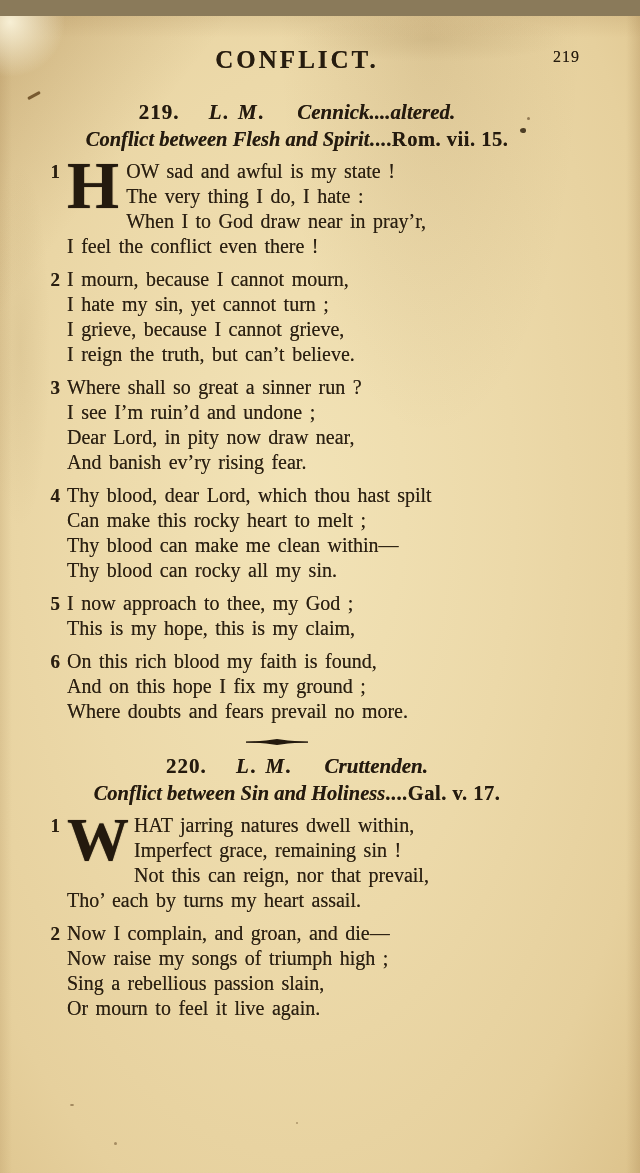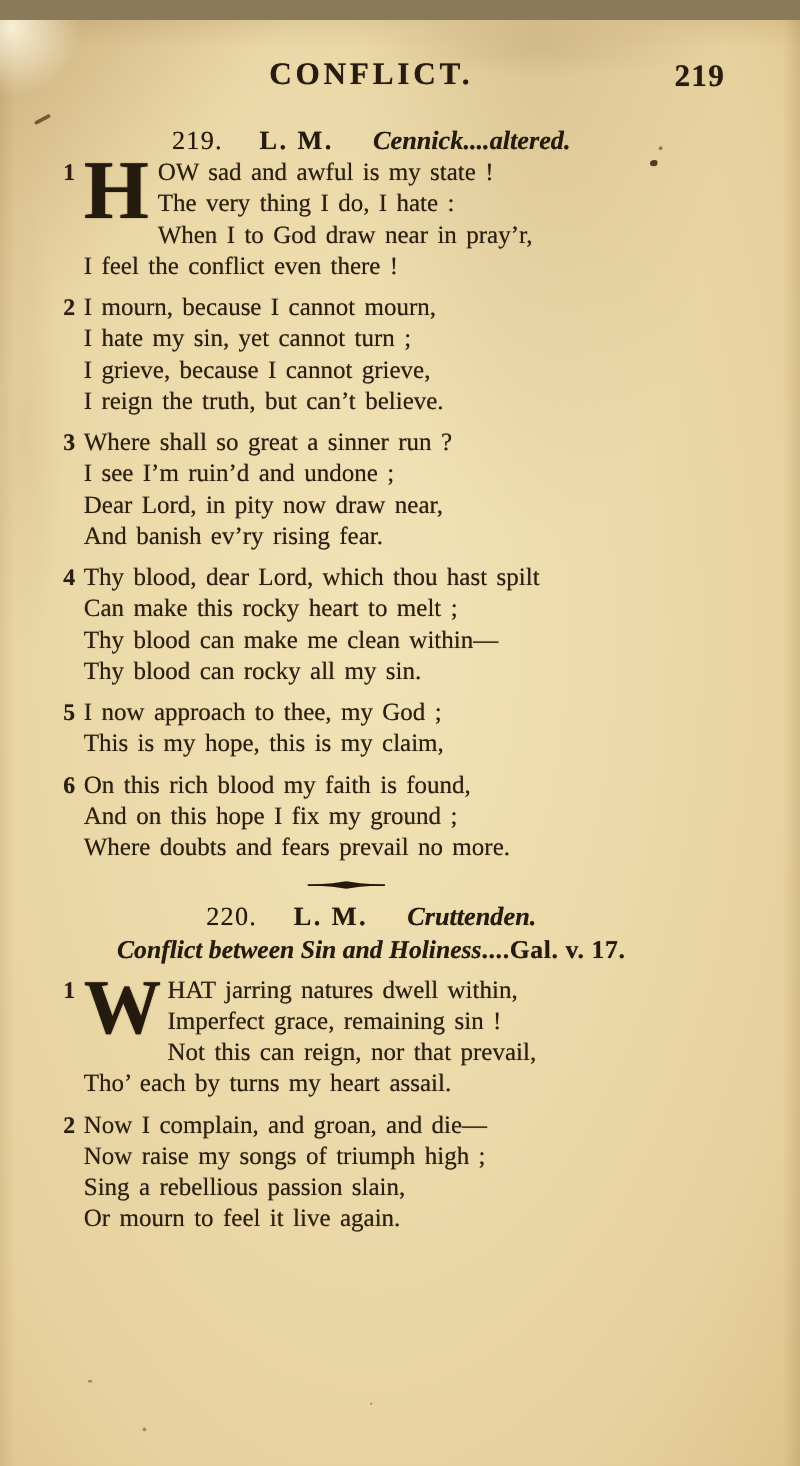--- a/index.html
+++ b/index.html
@@ -24,27 +24,27 @@
   .ink { text-shadow: 0 0 0.6px rgba(42,31,17,0.65); }
 
   
   .runhead { position: relative; height: 34px; margin-bottom: 18px; }
   .runhead .title {
     text-align: center; font-size: 25px; font-weight: bold;
     letter-spacing: 3px; color:#261c0f;
   }
   .runhead .pageno {
     position: absolute; right: -22px; top: 2px;
-    font-size: 25px; font-weight: bold; color:#261c0f; letter-spacing:1px;
+    font-size: 16px; font-weight: normal; color:#261c0f; letter-spacing:1px;
   }
 
   
   .hymn-heading { text-align: center; font-size: 21px; line-height: 28px; color:#241a0e; }
-  .hymn-heading .hnum  { font-weight: normal; margin-right: 24px; letter-spacing:1px; }
-  .hymn-heading .hmeter{ font-weight: bold; margin-right: 26px; letter-spacing:2px; }
+  .hymn-heading .hnum  { font-weight: bold; margin-right: 24px; letter-spacing:1px; }
+  .hymn-heading .hmeter{ font-weight: bold; margin-right: 26px; letter-spacing:2px;font-style:italic; }
   .hymn-heading .hauthor{ font-style: italic; font-weight: 600; }
   .hymn-subtitle {
     text-align: center; font-size: 20.5px; line-height: 26px;
     margin-bottom: 7px; color:#241a0e; white-space: nowrap;
   }
   .hymn-subtitle .subj { font-style: italic; font-weight: 600; }
   .hymn-subtitle .ref  { font-weight: bold; letter-spacing: 0.5px; }
 
   
   .stanza { display: flex; margin-bottom: 8px; }
@@ -100,20 +100,23 @@
     <div class="runhead ink">
       <div class="title">CONFLICT.</div>
       <div class="pageno">219</div>
     </div>
 
     <div class="hymn-heading ink">
       <span class="hnum">219.</span>
       <span class="hmeter">L. M.</span>
       <span class="hauthor">Cennick....altered.</span>
     </div>
+    <div class="hymn-subtitle ink">
+      <span class="subj">Conflict between Flesh and Spirit</span><span class="ref">....Rom. vii. 15.</span>
+    </div>
 
     <div class="stanza ink">
       <div class="snum">1</div>
       <div class="sbody">
         <span class="dropcap">H</span>
         <div class="vline">OW sad and awful is my state !</div>
         <div class="vline indent-sm">The very thing I do, I hate :</div>
         <div class="vline">When I to God draw near in pray’r,</div>
         <div class="vline">I feel the conflict even there !</div>
       </div>

